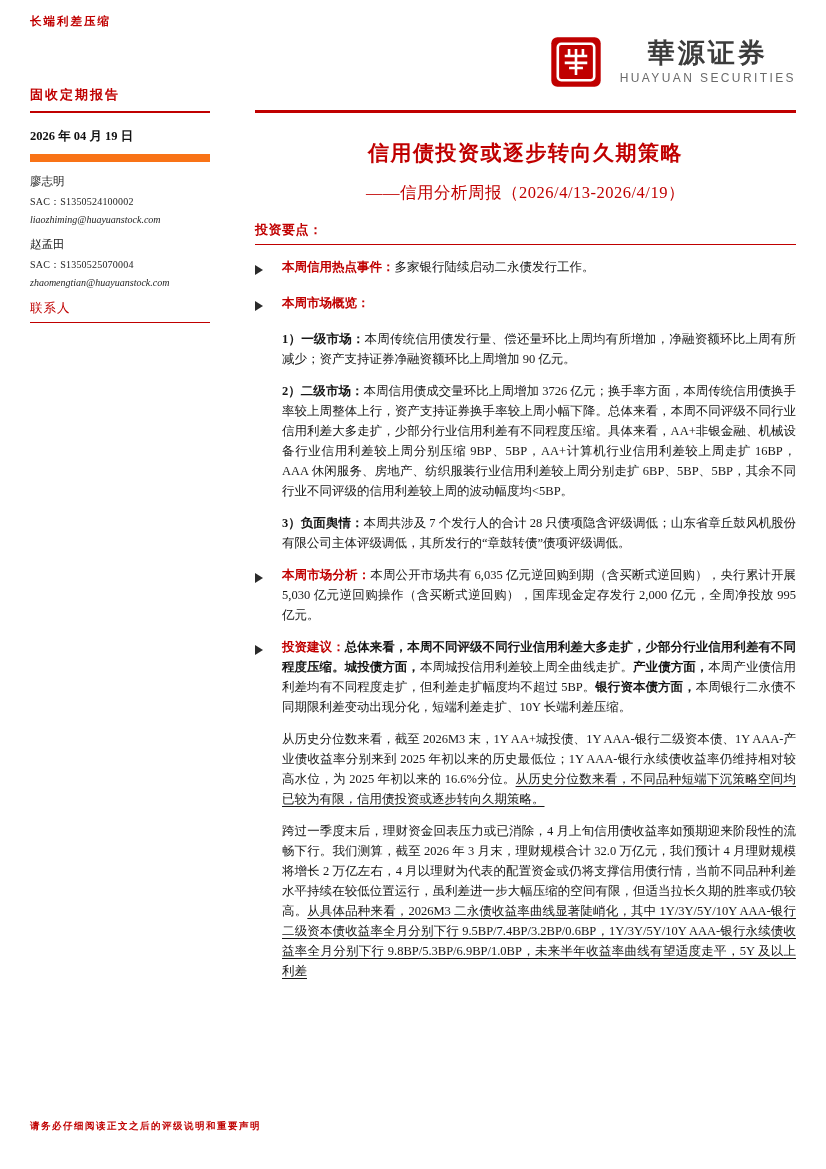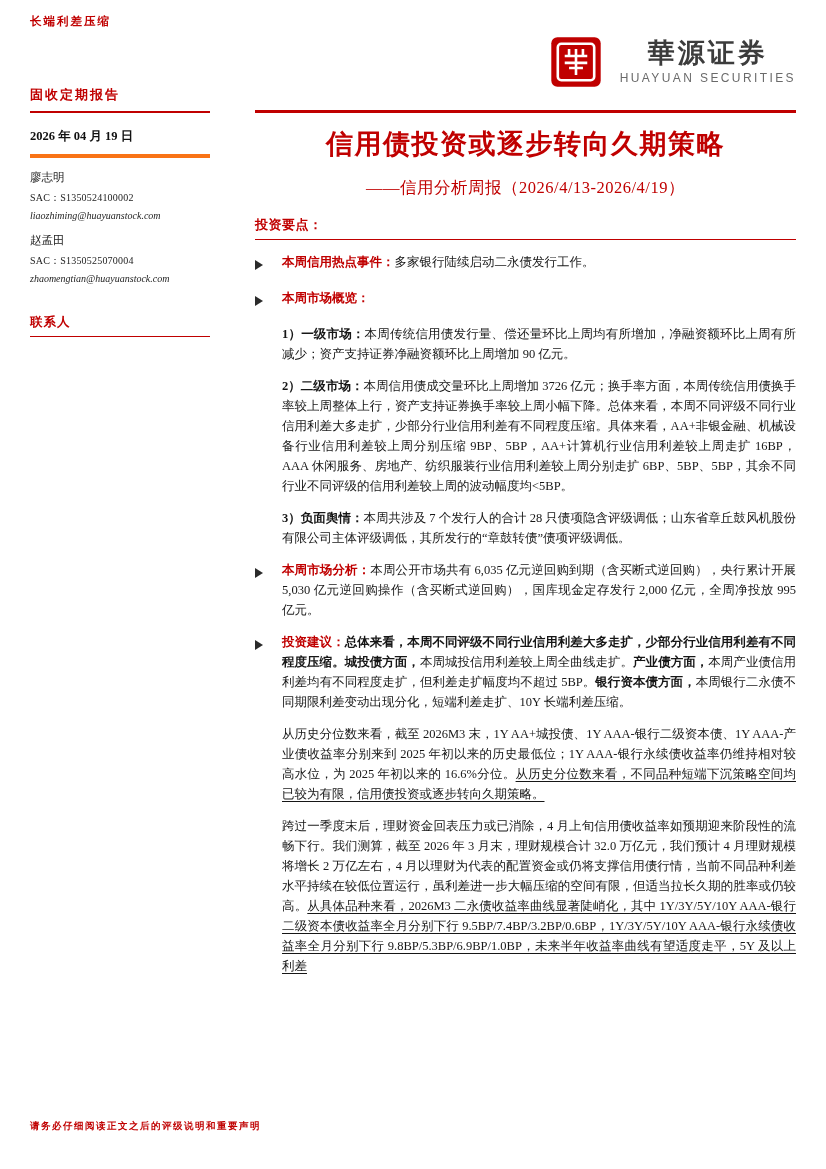--- a/index.html
+++ b/index.html
@@ -8,30 +8,30 @@
   
   .report-tag{position:absolute;left:30px;top:14px;font-size:11.5px;font-weight:bold;color:#c00000;letter-spacing:2px;}
   
   .logo{position:absolute;top:36px;right:30px;display:flex;align-items:center;gap:18px;}
   .logo-txt{display:flex;flex-direction:column;align-items:center;}
   .logo-cn{font-size:27px;font-weight:600;color:#3c3c3c;letter-spacing:3px;line-height:1;}
   .logo-en{font-size:12px;letter-spacing:2.4px;color:#6a6a6a;margin-top:4px;font-family:"Liberation Sans",sans-serif;}
   
   .sidebar{position:absolute;left:30px;top:86px;width:180px;}
   .side-type{font-size:13px;font-weight:bold;color:#c00000;letter-spacing:2px;padding-bottom:7px;border-bottom:2px solid #c00000;}
-  .side-date{margin-top:15px;font-size:12.5px;font-weight:bold;color:#111;padding-bottom:9px;border-bottom:4px solid #f97316;}
+  .side-date{margin-top:15px;font-size:12.5px;font-weight:bold;color:#111;padding-bottom:9px;border-bottom:8px solid #f97316;}
   .side-sec{margin-top:90px;font-size:12.5px;font-weight:bold;color:#c00000;letter-spacing:1px;padding-bottom:5px;border-bottom:1.5px solid #c00000;}
   .an-name{margin-top:12px;font-size:11.5px;color:#222;}
   .an-sac{margin-top:6px;font-size:10px;color:#222;letter-spacing:.2px;}
   .an-mail{margin-top:5px;font-size:10px;color:#222;font-style:italic;}
-  .side-contact{margin-top:30px;font-size:12.5px;font-weight:bold;color:#c00000;letter-spacing:1px;padding-bottom:5px;border-bottom:1.5px solid #c00000;}
+  .side-contact{margin-top:12px;font-size:12.5px;font-weight:normal;color:#c00000;letter-spacing:1px;padding-bottom:5px;border-bottom:1.5px solid #c00000;}
   
   .main{position:absolute;left:255px;top:110px;width:541px;}
   .top-rule{height:3px;background:#c00000;}
-  .doc-title{margin-top:13px;text-align:center;font-size:27px;font-weight:bold;color:#c00000;letter-spacing:1.5px;}
+  .doc-title{margin-top:26px;text-align:center;font-size:21px;font-weight:bold;color:#c00000;letter-spacing:1.5px;}
   .doc-subtitle{margin-top:15px;text-align:center;font-size:16.5px;color:#c00000;letter-spacing:.5px;}
   .sec-head{margin-top:17px;font-size:13px;font-weight:bold;color:#c00000;letter-spacing:.5px;padding-bottom:5px;border-bottom:1.5px solid #c00000;}
   .block{margin-top:12px;font-size:12.5px;line-height:20px;text-align:justify;}
   .bullet{display:flex;}
   .marker{width:27px;flex:none;padding-top:4px;}
   .marker::before{content:"";display:inline-block;width:0;height:0;
       border-left:8px solid #2b2b2b;border-top:5px solid transparent;border-bottom:5px solid transparent;}
   .btext{flex:1;}
   .sub{margin-left:27px;}
   .seg-b{font-weight:bold;}

